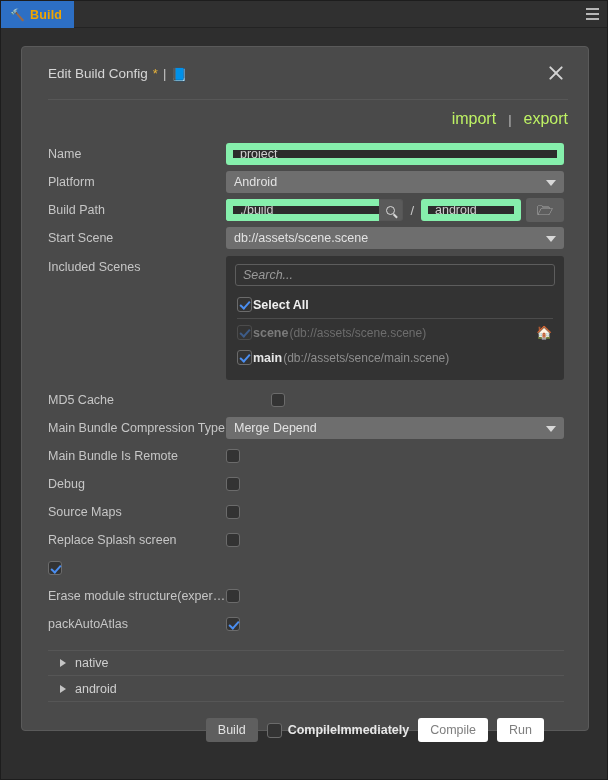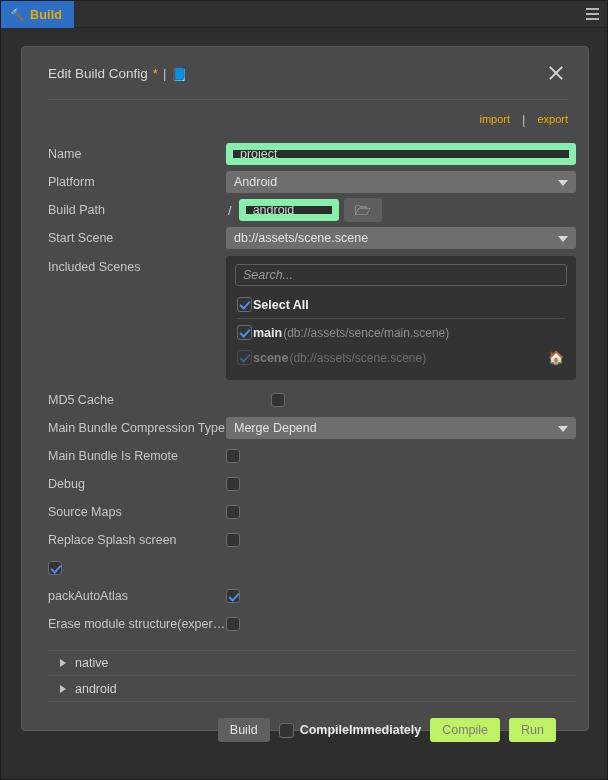--- a/index.html
+++ b/index.html
@@ -76,25 +76,25 @@
 
   .hr {
     height: 1px; background: #575757;
     margin: 0 20px 0 26px;
   }
 
   .io-row {
     display: flex; justify-content: flex-end; align-items: center;
     gap: 12px; height: 34px; padding-right: 20px; margin-top: 2px;
   }
-  .io-link { font-size: 11px; color: #eab308; cursor: pointer; }
+  .io-link { font-size: 16px; color: #bef264; cursor: pointer; }
   .io-sep { color: #bdbdbd; font-size: 13px; }
 
   
-  .form { padding: 4px 12px 0 26px; }
+  .form { padding: 4px 24px 0 26px; }
   .row {
     display: flex; align-items: center;
     min-height: 28px; margin-bottom: 0px;
   }
   .row + .row { margin-top: 0; }
   .lbl {
     width: 178px; flex: none;
     font-size: 12.5px; color: #c6c6c6;
     white-space: nowrap; overflow: hidden; text-overflow: ellipsis;
   }
@@ -230,21 +230,21 @@
     gap: 9px; padding: 16px 20px 0 0;
   }
   .btn {
     height: 24px; padding: 0 12px;
     border-radius: 3px;
     background: #5f5f5f; color: #e4e4e4;
     font-size: 12.5px; border: none;
     display: flex; align-items: center; justify-content: center;
     cursor: pointer; font-family: "Liberation Sans", sans-serif;
   }
-  .btn.disabled { background: #bef264; color: #7e7e7e; cursor: default; }
+  .btn.disabled { background: #ffffff; color: #7e7e7e; cursor: default; }
   .ci-group { display: flex; align-items: center; gap: 6px; }
   .ci-label { font-size: 12.5px; color: #e8e8e8; font-weight: 600; }
 </style>
 </head>
 <body>
 
 <div class="app">
 
   <div class="tabbar">
     <div class="tab">
@@ -296,20 +296,26 @@
             <span>Android</span>
             <span class="caret"></span>
           </div>
         </div>
       </div>
 
       <div class="row">
         <div class="lbl">Build Path</div>
         <div class="ctl">
           <div class="pathgroup">
+            <div class="path-input-wrap">
+              <input class="textfield path-input" value="./build" style="">
+              <div class="mag-btn">
+                <span class="mag"></span>
+              </div>
+            </div>
             <span class="slash">/</span>
             <input class="textfield sub-input" value="android" style="">
             <div class="folder-btn">
               <span class="folder-ico">🗁</span>
             </div>
           </div>
         </div>
       </div>
 
       <div class="row">
@@ -327,34 +333,34 @@
         <div class="ctl">
           <div class="scenes-panel">
             <input class="scene-search" placeholder="Search..." style="">
 
             <div class="scene-line" style="margin-top:6px;">
               <span class="cb cb-lg on"></span>
               <span class="selall-label">Select All</span>
             </div>
 
             <div class="scene-divider"></div>
-
-            <div class="scene-line">
-              <span class="cb cb-lg on"></span>
-              <span class="scene-name">main</span>
-              <span class="scene-path">(db://assets/sence/main.scene)</span>
-            </div>
 
             <div class="scene-line muted">
               <span class="cb cb-lg on dim"></span>
               <span class="scene-name">scene</span>
               <span class="scene-path">(db://assets/scene.scene)</span>
               <span class="scene-spacer"></span>
               <span class="home-ico">🏠</span>
             </div>
+
+            <div class="scene-line">
+              <span class="cb cb-lg on"></span>
+              <span class="scene-name">main</span>
+              <span class="scene-path">(db://assets/sence/main.scene)</span>
+            </div>
           </div>
         </div>
       </div>
 
       <div class="row cb-row" style="margin-top:6px;gap:45px;">
         <div class="lbl">MD5 Cache</div>
         <div class="ctl">
           <span class="cb"></span>
         </div>
       </div>
@@ -397,30 +403,30 @@
         </div>
       </div>
 
       <div class="row cb-row">
         <div class="ctl">
           <span class="cb on"></span>
         </div>
       </div>
 
       <div class="row cb-row">
+        <div class="lbl">Erase module structure(exper…</div>
+        <div class="ctl">
+          <span class="cb"></span>
+        </div>
+      </div>
+
+      <div class="row cb-row">
         <div class="lbl">packAutoAtlas</div>
         <div class="ctl">
           <span class="cb on"></span>
-        </div>
-      </div>
-
-      <div class="row cb-row">
-        <div class="lbl">Erase module structure(exper…</div>
-        <div class="ctl">
-          <span class="cb"></span>
         </div>
       </div>
 
       <div style="margin-top:12px;">
         <div class="foldout">
           <span class="tri"></span>
           <span class="fold-label">native</span>
         </div>
         <div class="foldout">
           <span class="tri"></span>

